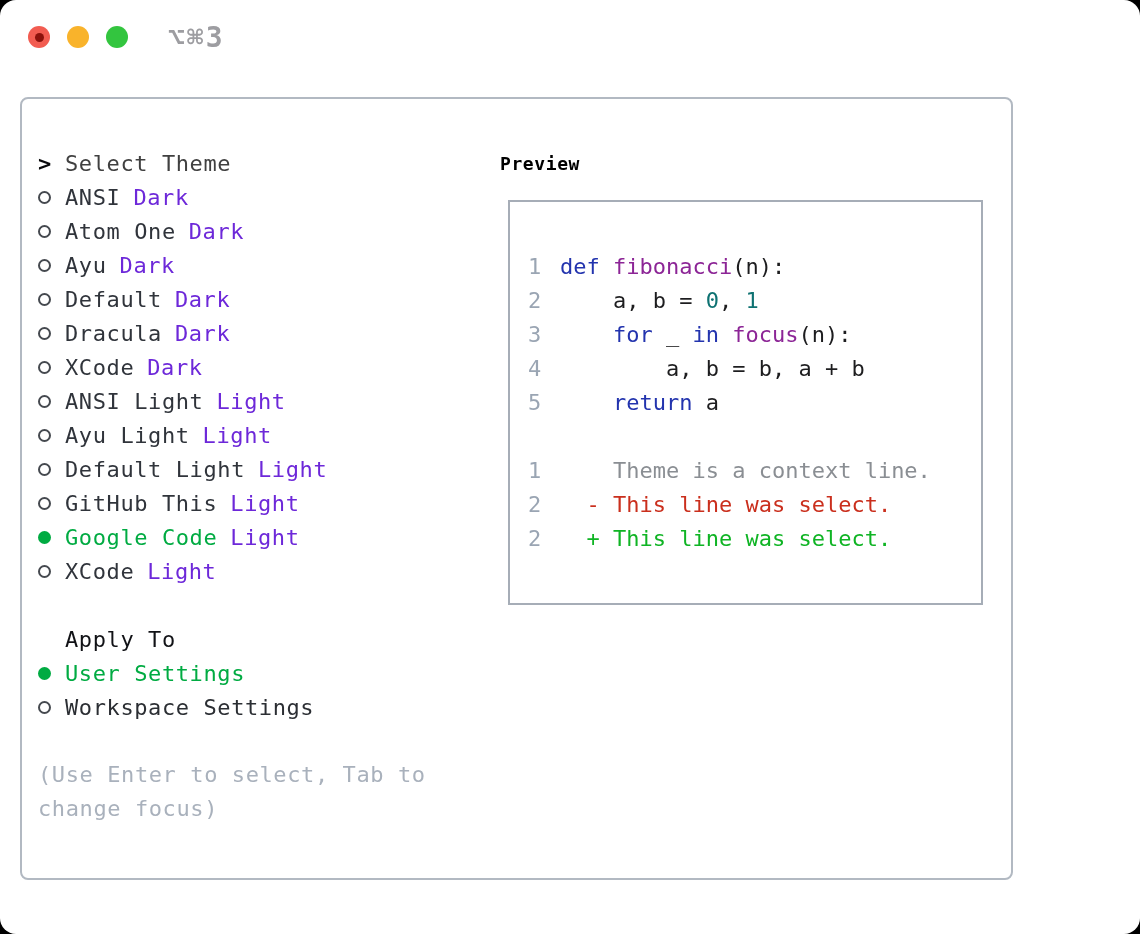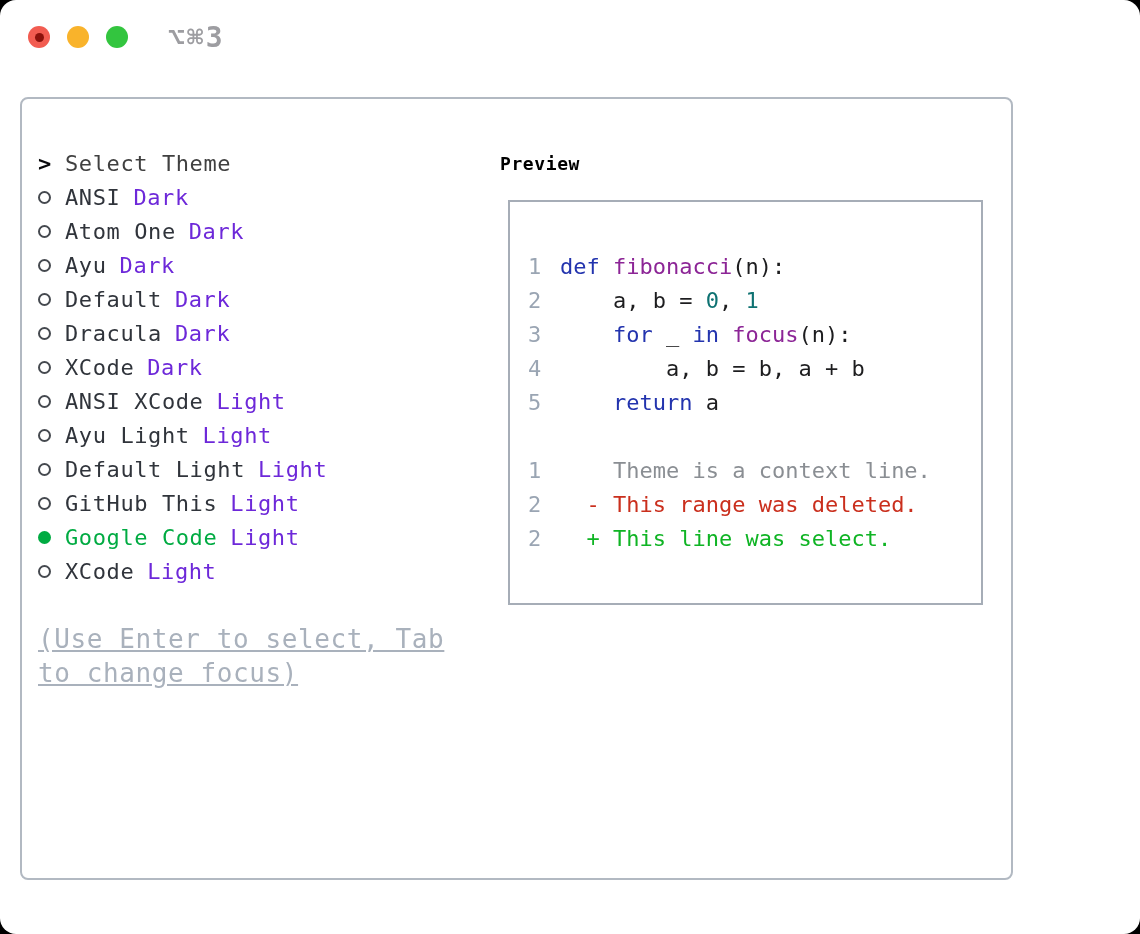--- a/index.html
+++ b/index.html
@@ -41,21 +41,21 @@
   .circle.filled{border:none;background:var(--accent-green);}
   .name{color:#30343b;}
   .theme-row.selected .name{color:var(--accent-green);}
   .variant{color:#6d28d9;margin-left:13px;}
   .apply-section{margin-top:34px;}
   .apply-label{color:#111216;}
   .apply-row.selected .opt-label{color:var(--accent-green);}
   .opt-label{color:#2b2e33;}
   .hint{
     margin-top:34px;max-width:432px;color:#a9b1bc;
-    line-height:34px;font-size:26px;letter-spacing:.6px;text-decoration:underline;
+    line-height:34px;font-size:22px;letter-spacing:.6px;
   }
   
   .preview-title{
     position:absolute;left:478px;top:47px;height:34px;display:flex;align-items:center;
     font-size:18px;font-weight:bold;color:#000000;letter-spacing:.6px;
   }
   .preview-box{
     position:absolute;left:486px;top:101px;width:475px;height:405px;
     border:2px solid #a6adb7;background:#fff;padding:47px 0 0 18px;overflow:hidden;
   }
@@ -90,42 +90,52 @@
         <span class="title-text">Select Theme</span>
       </div>
 
       <div id="theme-list">
           <div class="row theme-row"><span class="marker-cell"><span class="circle"></span></span><span class="name">ANSI</span><span class="variant">Dark</span></div>
           <div class="row theme-row"><span class="marker-cell"><span class="circle"></span></span><span class="name">Atom One</span><span class="variant">Dark</span></div>
           <div class="row theme-row"><span class="marker-cell"><span class="circle"></span></span><span class="name">Ayu</span><span class="variant">Dark</span></div>
           <div class="row theme-row"><span class="marker-cell"><span class="circle"></span></span><span class="name">Default</span><span class="variant">Dark</span></div>
           <div class="row theme-row"><span class="marker-cell"><span class="circle"></span></span><span class="name">Dracula</span><span class="variant">Dark</span></div>
           <div class="row theme-row"><span class="marker-cell"><span class="circle"></span></span><span class="name">XCode</span><span class="variant">Dark</span></div>
-          <div class="row theme-row"><span class="marker-cell"><span class="circle"></span></span><span class="name">ANSI XCode</span><span class="variant">Light</span></div>
+          <div class="row theme-row"><span class="marker-cell"><span class="circle"></span></span><span class="name">ANSI Light</span><span class="variant">Light</span></div>
           <div class="row theme-row"><span class="marker-cell"><span class="circle"></span></span><span class="name">Ayu Light</span><span class="variant">Light</span></div>
           <div class="row theme-row"><span class="marker-cell"><span class="circle"></span></span><span class="name">Default Light</span><span class="variant">Light</span></div>
           <div class="row theme-row"><span class="marker-cell"><span class="circle"></span></span><span class="name">GitHub This</span><span class="variant">Light</span></div>
           <div class="row theme-row selected"><span class="marker-cell"><span class="circle filled"></span></span><span class="name">Google Code</span><span class="variant">Light</span></div>
           <div class="row theme-row"><span class="marker-cell"><span class="circle"></span></span><span class="name">XCode</span><span class="variant">Light</span></div>
         </div>
 
+      <div class="apply-section">
+        <div class="row">
+          <span class="marker-cell"></span>
+          <span class="apply-label">Apply To</span>
+        </div>
+        <div id="apply-list">
+            <div class="row apply-row selected"><span class="marker-cell"><span class="circle filled"></span></span><span class="opt-label">User Settings</span></div>
+            <div class="row apply-row"><span class="marker-cell"><span class="circle"></span></span><span class="opt-label">Workspace Settings</span></div>
+          </div>
+      </div>
 
       <div class="hint">(Use Enter to select, Tab to change focus)</div>
     </div>
 
     <div class="preview-title">Preview</div>
 
     <div class="preview-box">
       <div id="code">
           <div class="code-line"><span class="lnum">1</span><span class="ltext"><span class="tok-keyword">def</span><span class="tok-plain"> </span><span class="tok-function">fibonacci</span><span class="tok-plain">(n):</span></span></div>
           <div class="code-line"><span class="lnum">2</span><span class="ltext"><span class="tok-plain">    a, b = </span><span class="tok-literal">0</span><span class="tok-plain">, </span><span class="tok-literal">1</span></span></div>
           <div class="code-line"><span class="lnum">3</span><span class="ltext"><span class="tok-plain">    </span><span class="tok-keyword">for</span><span class="tok-plain"> _ </span><span class="tok-keyword">in</span><span class="tok-plain"> </span><span class="tok-function">focus</span><span class="tok-plain">(n):</span></span></div>
           <div class="code-line"><span class="lnum">4</span><span class="ltext"><span class="tok-plain">        a, b = b, a + b</span></span></div>
           <div class="code-line"><span class="lnum">5</span><span class="ltext"><span class="tok-plain">    </span><span class="tok-keyword">return</span><span class="tok-plain"> a</span></span></div>
           <div class="code-line"><span class="lnum"></span><span class="ltext"></span></div>
           <div class="code-line"><span class="lnum">1</span><span class="ltext"><span class="tok-context">    Theme is a context line.</span></span></div>
-          <div class="code-line"><span class="lnum">2</span><span class="ltext"><span class="tok-deleted">  - This range was deleted.</span></span></div>
+          <div class="code-line"><span class="lnum">2</span><span class="ltext"><span class="tok-deleted">  - This line was select.</span></span></div>
           <div class="code-line"><span class="lnum">2</span><span class="ltext"><span class="tok-added">  + This line was select.</span></span></div>
         </div>
     </div>
 
   </div>
 </div>
 
 </body></html>

